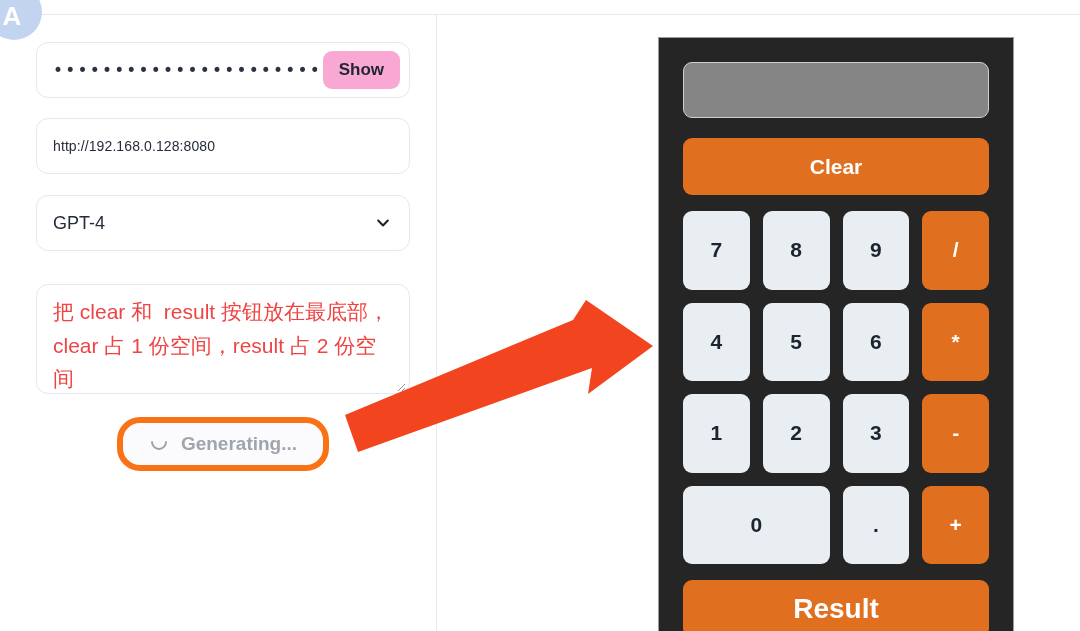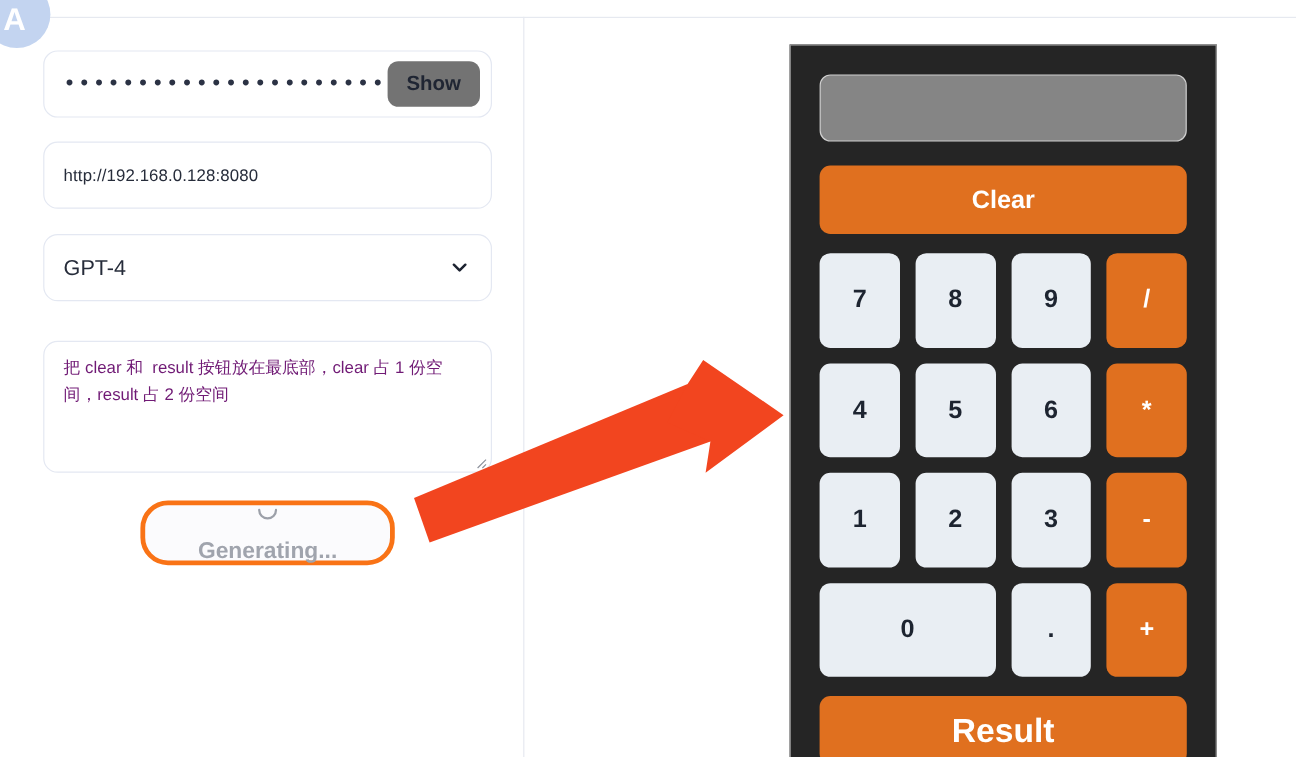--- a/index.html
+++ b/index.html
@@ -52,21 +52,21 @@
     color: #2b3244;
     font-size: 17px;
     letter-spacing: 2.2px;
     line-height: 1;
     overflow: hidden;
     white-space: nowrap;
     font-family: "DejaVu Sans", sans-serif;
   }
   .show-btn {
     flex: none;
-    background: #737373;
+    background: #f9a8d4;
     border: none;
     border-radius: 9px;
     padding: 9px 16px;
     font-size: 17px;
     font-weight: 700;
     color: #1f2533;
     cursor: pointer;
     font-family: "Liberation Sans", sans-serif;
   }
 
@@ -75,43 +75,42 @@
   .url-text { font-size: 14px; color: #262c3a; letter-spacing: .1px; }
 
   
   .select-field { top: 180px; height: 56px; display: flex; align-items: center; padding: 0 18px 0 16px; cursor: pointer; justify-content: flex-end; }
   .select-text { flex: 1; font-size: 18px; color: #262c3a; }
   .chevron { flex: none; width: 16px; height: 16px; display: block; }
 
   
   .ta-field { top: 269px; height: 110px; padding: 10px 14px 8px 16px; overflow: hidden; }
   .ta-text {
-    font-size: 14px;
+    font-size: 21px;
     line-height: 1.60;
-    color: #701a75;
+    color: #ef4444;
     white-space: pre-wrap;
     word-break: break-word;
     font-family: "Liberation Sans", "DejaVu Sans", sans-serif;
   }
   .ta-grip {
     position: absolute; right: 3px; bottom: 3px; width: 12px; height: 12px;
     pointer-events: none;
   }
 
   
   .gen-btn {
     position: absolute; left: 117px; top: 402px;
     width: 212px; height: 54px;
     background: #fbfbfd;
-    border: 4px solid #f97316;
+    border: 6px solid #f97316;
     border-radius: 23px;
     display: flex; align-items: center; justify-content: center;
     gap: 12px;
     cursor: default;
-    flex-direction: column;
   }
   .gen-label { font-size: 19px; font-weight: 700; color: #a0a4ad; }
   .spinner { width: 20px; height: 20px; display: block; }
 
   
   .calc-shell {
     position: absolute; left: 658px; top: 37px;
     width: 356px; height: 627px;
     background: #252525;
     border: 1px solid #9b9b9b;

